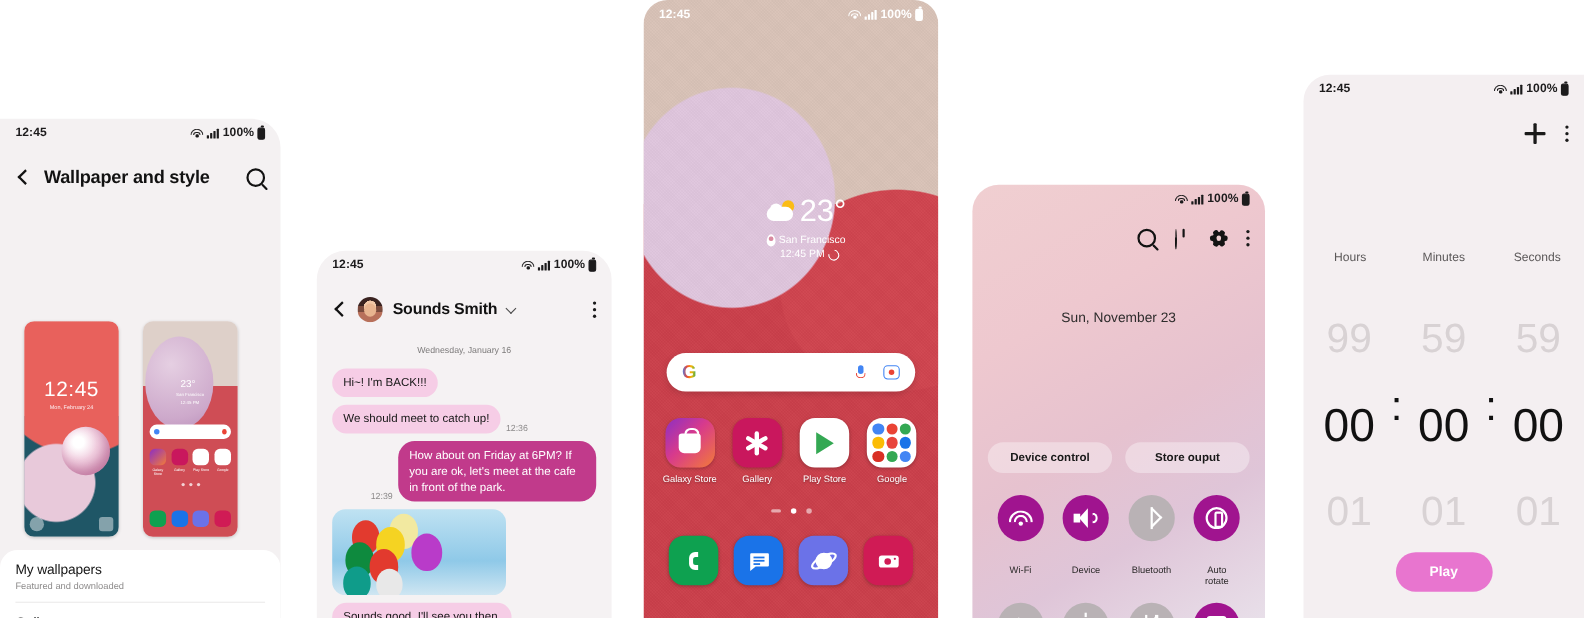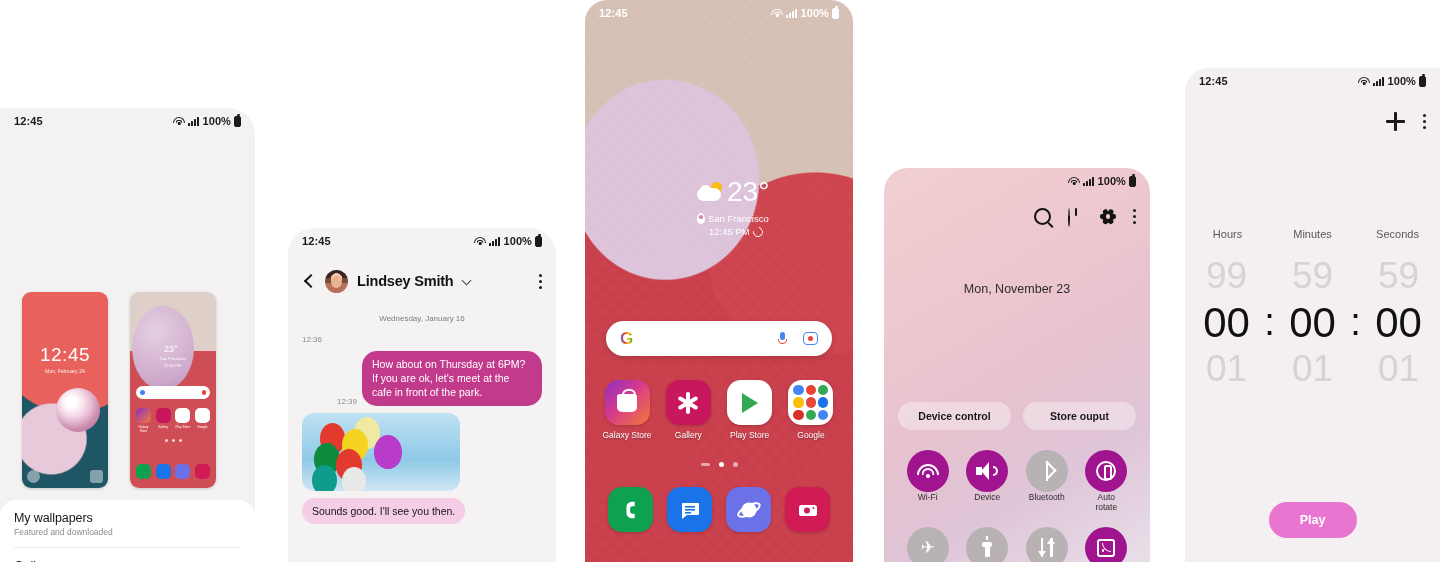--- a/index.html
+++ b/index.html
@@ -232,21 +232,21 @@
   #p4 .chips { position:absolute; left:14px; right:14px; top:234px; display:flex; gap:12px;}
   #p4 .chip { flex:1; height:28px; border-radius:15px; background:rgba(255,255,255,.36);
      display:flex; align-items:center; justify-content:center; font-size:10.5px; font-weight:700; color:#191919;}
   #p4 .grid { position:absolute; left:14px; right:14px; top:282px;
      display:grid; grid-template-columns:repeat(4,1fr); row-gap:14px; }
   #p4 .tile { text-align:center; }
   #p4 .tile .cc { width:42px;height:42px;border-radius:50%; margin:0 auto; display:flex;
      align-items:center; justify-content:center; }
   #p4 .tile.on .cc { background:#a0148f; }
   #p4 .tile.off .cc { background:#b9b2b5; }
-  #p4 .tile .lb { font-size:8.5px; color:#2c2a2a; margin-top:1px; line-height:1.15; }
+  #p4 .tile .lb { font-size:8.5px; color:#2c2a2a; margin-top:22px; line-height:1.15; }
   .wifi-w { width:22px;height:16px;position:relative;}
   .wifi-w i{position:absolute;left:50%;transform:translateX(-50%);border:2.4px solid #fff;border-bottom:none;
      border-top-left-radius:20px;border-top-right-radius:20px;}
   .wifi-w i:nth-child(1){width:22px;height:11px;top:1px;}
   .wifi-w i:nth-child(2){width:13px;height:6.5px;top:5px;}
   .wifi-w i:nth-child(3){width:4px;height:4px;top:11px;border-radius:50%;background:#fff;border:none;}
   .spk { width:22px;height:18px;position:relative;}
   .spk b{position:absolute;left:0;top:5px;width:6px;height:8px;background:#fff;}
   .spk u{position:absolute;left:5px;top:0;width:0;height:0;border-right:8px solid #fff;
      border-top:9px solid transparent;border-bottom:9px solid transparent;display:block;}
@@ -284,21 +284,21 @@
   #p5 .statusbar { color:#1c1b1c; }
   #p5 .tbar { position:absolute; right:14px; top:44px; display:flex; align-items:center; gap:18px;}
   .plus { width:19px;height:19px;position:relative;}
   .plus:before,.plus:after{content:"";position:absolute;background:#1a1a1a;border-radius:1px;}
   .plus:before{left:8.4px;top:0;width:2.2px;height:19px;}
   .plus:after{top:8.4px;left:0;height:2.2px;width:19px;}
   #p5 .hdr { position:absolute; left:0;right:0; top:160px; display:flex; }
   #p5 .hdr span { flex:1; text-align:center; font-size:11px; color:#5b5859;}
   #p5 .wheels { position:absolute; left:0;right:0; top:186px; }
   #p5 .wline { display:flex; align-items:center; justify-content:center; }
-  #p5 .wline .cell { width:72px; text-align:center; }
+  #p5 .wline .cell { width:72px; text-align:center;margin-top:32px; }
   #p5 .wline .sep { width:14px; text-align:center; }
   #p5 .wline.ghost .cell { font-size:37px; font-weight:300; color:#d8d2d4; line-height:1.18;}
   #p5 .wline.main .cell { font-size:42px; font-weight:400; color:#111; line-height:1.18;}
   #p5 .wline.main .sep { font-size:38px; font-weight:400; color:#111; }
   #p5 .start { position:absolute; left:50%; transform:translateX(-50%); bottom:24px;
      width:88px; height:36px; border-radius:19px; background:#e875cf;
      display:flex; align-items:center; justify-content:center;
      color:#fff; font-size:12.5px; font-weight:700; }
 </style>
 </head>
@@ -319,20 +319,25 @@
             <b></b>
             <b></b>
             <b></b>
             <b></b>
           </span>
         <span class="pct">100%</span>
         <span class="bat-ic"></span>
       </span>
     </div>
 
+    <div class="appbar">
+      <span class="chev-left"></span>
+      <span class="title">Wallpaper and style</span>
+      <span class="srch"></span>
+    </div>
 
     <div class="wp-row">
       <div class="wp-thumb wp-lock">
         <div class="lk-time">12:45</div>
         <div class="lk-date">Mon, February 24</div>
         <div class="glitter"></div>
         <div class="lk-l"></div>
         <div class="lk-r"></div>
       </div>
       <div class="wp-thumb wp-home">
@@ -399,38 +404,42 @@
             <b></b>
           </span>
         <span class="pct">100%</span>
         <span class="bat-ic"></span>
       </span>
     </div>
 
     <div class="msgbar">
       <span class="chev-left"></span>
       <span class="avatar"></span>
-      <span class="name">Lindsey Smith</span>
+      <span class="name">Sounds Smith</span>
       <span class="chev-dn"></span>
       <span class="kebab">
           <i></i>
           <i></i>
           <i></i>
         </span>
     </div>
 
     <div class="thread">
       <div class="daysep">Wednesday, January 16</div>
 
       <div class="mrow">
+        <span class="bub in">Hi~! I'm BACK!!!</span>
+      </div>
+      <div class="mrow">
+        <span class="bub in">We should meet to catch up!</span>
         <span class="mtime">12:36</span>
       </div>
       <div class="mrow right">
         <span class="mtime">12:39</span>
-        <span class="bub out">How about on Thursday at 6PM? If you are ok, let's meet at the cafe in front of the park.</span>
+        <span class="bub out">How about on Friday at 6PM? If you are ok, let's meet at the cafe in front of the park.</span>
       </div>
       <div class="photo">
         <span class="bl" style="left:52px;top:4px;width:26px;height:32px;background:#f2e9a0;"></span>
         <span class="bl" style="left:18px;top:10px;width:25px;height:31px;background:#e23a2e;"></span>
         <span class="bl" style="left:40px;top:16px;width:26px;height:32px;background:#f5d322;"></span>
         <span class="bl" style="left:72px;top:22px;width:28px;height:34px;background:#b93bc9;"></span>
         <span class="bl" style="left:12px;top:30px;width:26px;height:32px;background:#0e8a3e;"></span>
         <span class="bl" style="left:34px;top:36px;width:26px;height:32px;background:#e23a2e;"></span>
         <span class="bl" style="left:10px;top:52px;width:25px;height:30px;background:#0f9c8a;"></span>
         <span class="bl" style="left:40px;top:54px;width:24px;height:28px;background:#e8e8e8;"></span>
@@ -598,21 +607,21 @@
           <u></u>
         </span>
       <span class="kebab">
           <i></i>
           <i></i>
           <i></i>
         </span>
     </div>
 
     <div class="clock">
-      <div class="dt">Mon, November 23</div>
+      <div class="dt">Sun, November 23</div>
     </div>
 
     <div class="chips">
       <div class="chip">Device control</div>
       <div class="chip">Store ouput</div>
     </div>
 
     <div class="grid">
       <div class="tile on">
         <div class="cc">

